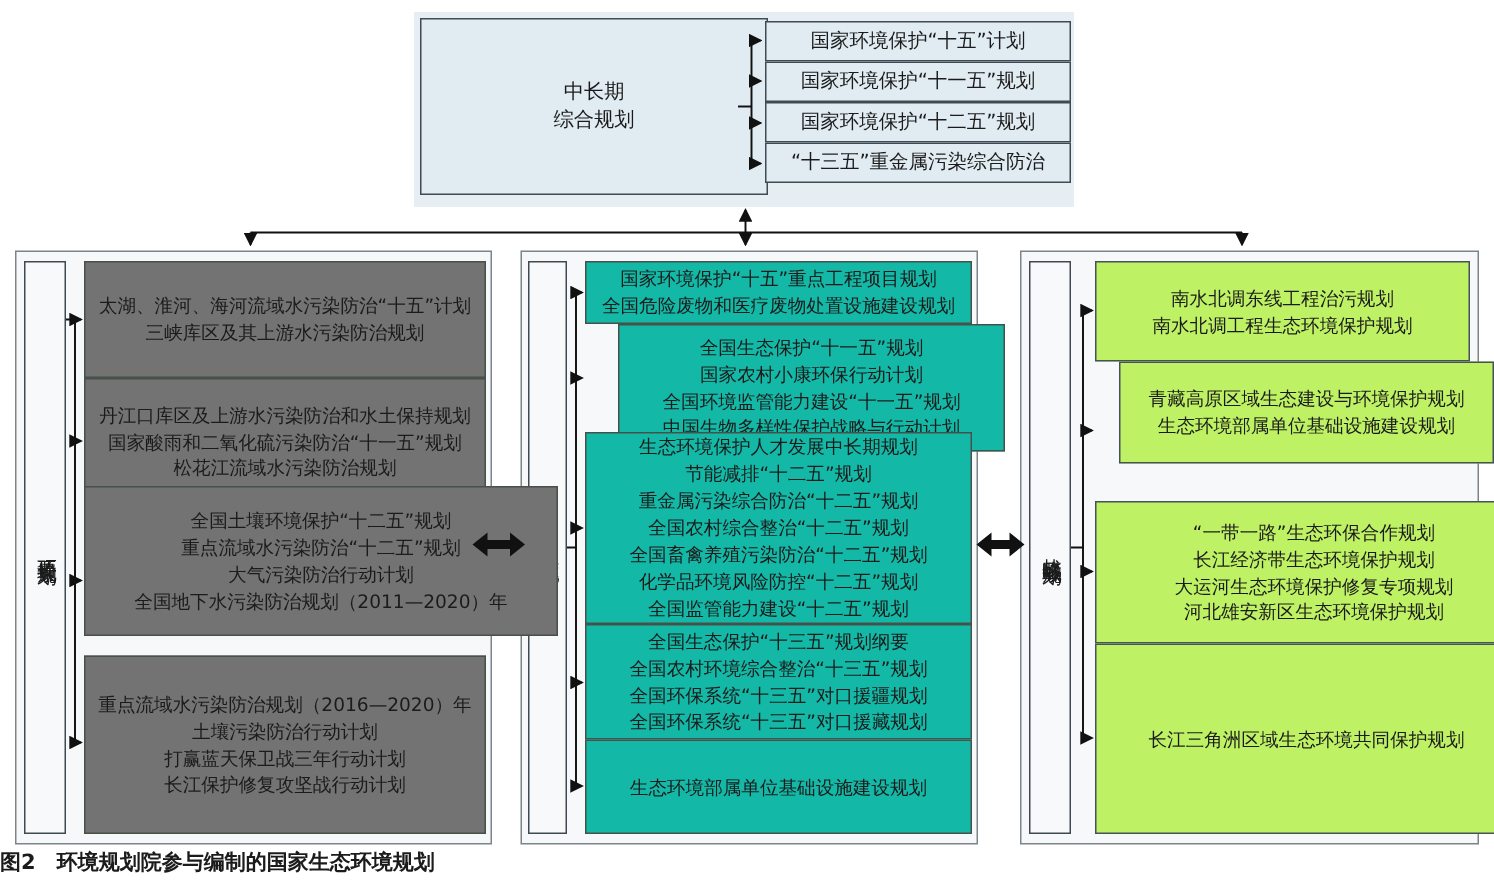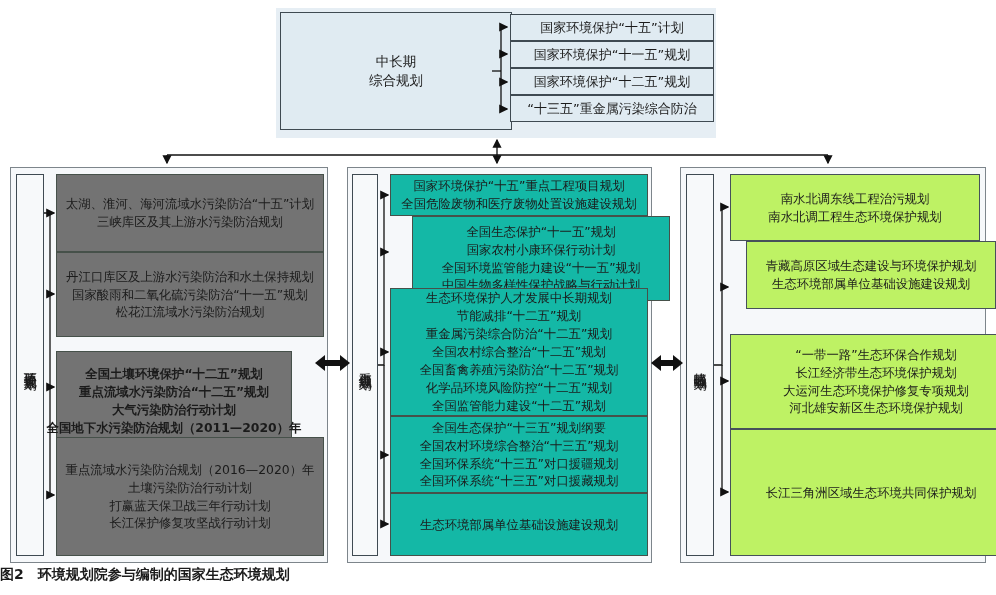--- a/index.html
+++ b/index.html
@@ -141,21 +141,21 @@
 
   <div class="cell green" style="left:56px;top:174px;width:268px;height:78px;">
     <span class="line">太湖、淮河、海河流域水污染防治“十五”计划</span>
     <span class="line">三峡库区及其上游水污染防治规划</span>
   </div>
   <div class="cell green" style="left:56px;top:252px;width:268px;height:85px;">
     <span class="line">丹江口库区及上游水污染防治和水土保持规划</span>
     <span class="line">国家酸雨和二氧化硫污染防治“十一五”规划</span>
     <span class="line">松花江流域水污染防治规划</span>
   </div>
-  <div class="cell green" style="left:56px;top:351px;width:236px;height:100px;font-weight:bold;">
+  <div class="cell green" style="left:56px;top:324px;width:316px;height:100px;">
     <span class="line">全国土壤环境保护“十二五”规划</span>
     <span class="line">重点流域水污染防治“十二五”规划</span>
     <span class="line">大气污染防治行动计划</span>
     <span class="line">全国地下水污染防治规划（2011—2020）年</span>
   </div>
   <div class="cell green" style="left:56px;top:437px;width:268px;height:119px;">
     <span class="line">重点流域水污染防治规划（2016—2020）年</span>
     <span class="line">土壤污染防治行动计划</span>
     <span class="line">打赢蓝天保卫战三年行动计划</span>
     <span class="line">长江保护修复攻坚战行动计划</span>

